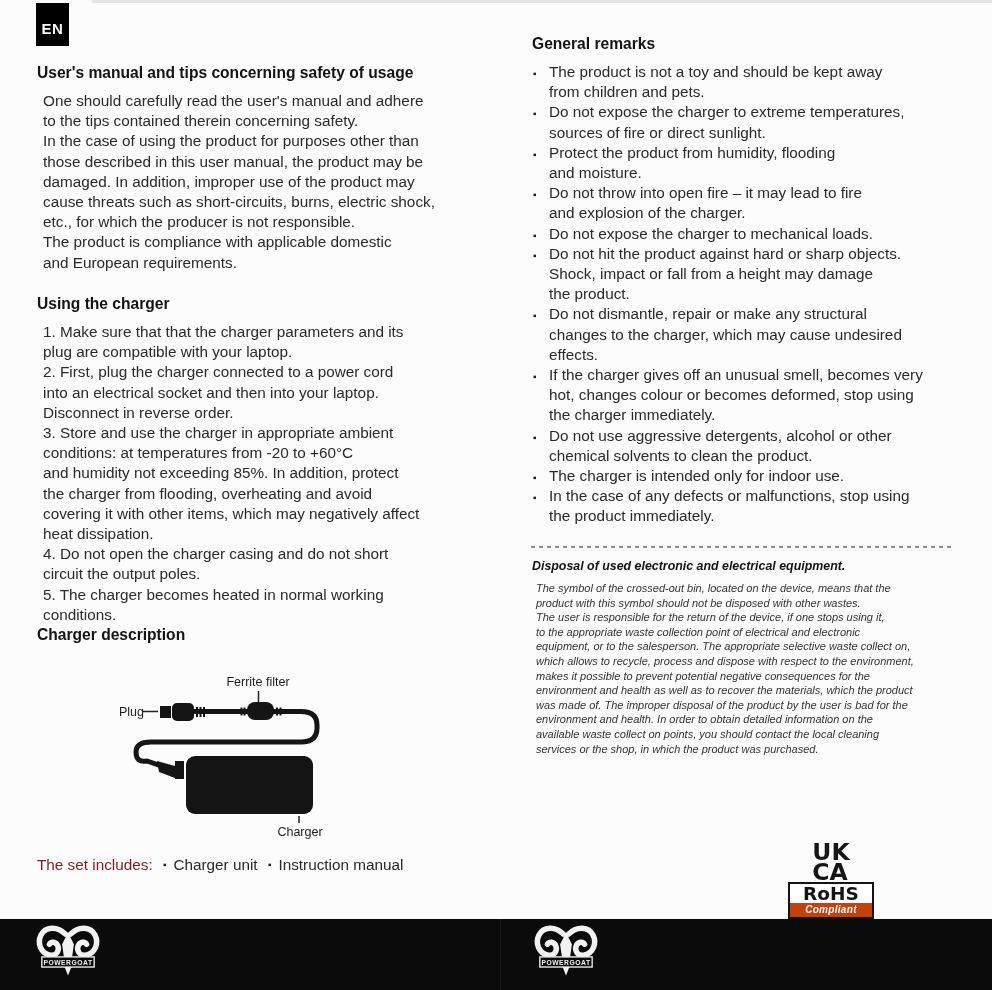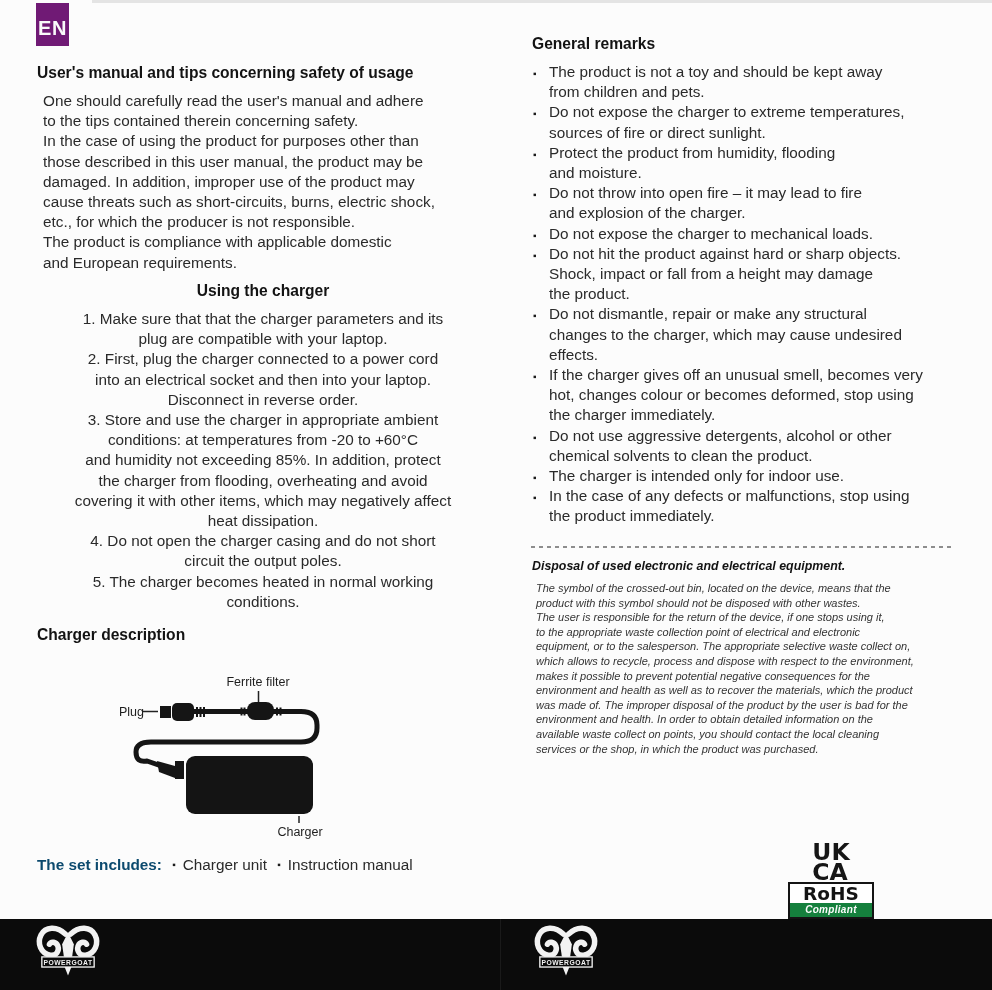--- a/index.html
+++ b/index.html
@@ -1,50 +1,50 @@
 <!DOCTYPE html>
 <html><head>
 <meta charset="utf-8">
 <style>
   html,body{margin:0;padding:0;background:#e9e9e9;}
   .page{position:relative;width:992px;height:990px;background:#fcfcfc;overflow:hidden;
         font-family:"Liberation Sans",sans-serif;color:#2a2a2a;}
   .abs{position:absolute;}
   .top-edge{left:92px;right:0;top:0;height:3px;background:#dcdcdc;opacity:.75;}
-  .en-badge{left:36px;top:3px;width:33px;height:43px;background:#701a75;color:#fafafa;
-            font-weight:700;font-size:20px;display:flex;align-items:center;justify-content:center;
+  .en-badge{left:36px;top:3px;width:33px;height:43px;background:#000000;color:#fafafa;
+            font-weight:700;font-size:15px;display:flex;align-items:center;justify-content:center;
             padding-top:7px;box-sizing:border-box;letter-spacing:.5px;}
   h2.h{font-size:15.6px;font-weight:700;color:#131313;margin:0 0 9px 0;line-height:18px;}
   .body{font-size:15.3px;line-height:20.2px;margin:6px;white-space:pre-line;}
   .sec-usage{left:37px;top:64px;width:452px;}
-  .sec-using{left:37px;top:282px;width:452px;text-align:center;}
+  .sec-using{left:37px;top:295px;width:452px;}
   .sec-desc{left:37px;top:626px;width:452px;}
   .diagram{left:95px;top:664px;}
   .set-line{left:37px;top:856px;width:460px;font-size:15.3px;}
-  .set-line b{font-weight:700;color:#0c4a6e;}
+  .set-line b{font-weight:400;color:#7f1d1d;}
   .inc{margin-left:6px;}
   .blt2{font-size:10px;vertical-align:2px;margin-right:7px;color:#1c1c1c;}
   .sec-remarks{left:532px;top:35px;width:446px;}
   ul.remarks{list-style:none;margin:0;padding:0;}
   li.remark{position:relative;padding-left:17px;font-size:15.3px;line-height:20.2px;}
   li.remark .blt{position:absolute;left:1px;top:2px;font-size:10px;color:#1c1c1c;}
   .pre{white-space:pre-line;}
   .divider{left:531px;top:546px;width:424px;height:2px;
            background:repeating-linear-gradient(90deg,#8d8d8d 0 4px,transparent 4px 8px);}
   .sec-disposal{left:532px;top:559px;width:440px;font-style:italic;}
   .sec-disposal h3{font-size:12.4px;font-weight:700;color:#131313;margin:0 0 8px 0;}
   .small{font-size:11px;line-height:14.6px;margin:4px;white-space:pre-line;color:#333;}
   .cert-row{left:699px;top:843px;width:264px;height:52px;display:flex;align-items:center;
             justify-content:space-between;flex-direction:column;}
   .ukca{font-weight:700;font-size:23.5px;line-height:19.5px;color:#161616;letter-spacing:0;
         font-family:"DejaVu Sans","Liberation Sans",sans-serif;display:flex;flex-direction:column;}
   .rohs{border:2.5px solid #141414;text-align:center;background:#fff;}
   .rohs .t{font-weight:700;font-size:18.5px;line-height:19px;color:#141414;padding:0 13px;
            font-family:"DejaVu Sans","Liberation Sans",sans-serif;}
-  .rohs .s{background:#15803d;color:#fdfdfd;font-size:10px;font-weight:700;font-style:italic;
+  .rohs .s{background:#c2410c;color:#fdfdfd;font-size:10px;font-weight:700;font-style:italic;
            padding:1px 3px 2px;letter-spacing:.3px;}
   .recycle{font-family:"DejaVu Sans",sans-serif;font-size:37px;color:#161616;line-height:40px;}
   .footer-bar{left:0;top:919px;width:992px;height:71px;background:#0b0b0b;}
   .goat{position:absolute;top:5px;}
   .goat.g1{left:34px;} .goat.g2{left:532px;}
   .seam{position:absolute;left:500px;top:0;width:1px;height:71px;background:#2a2a2a;opacity:.5;}
   svg text{font-family:"Liberation Sans",sans-serif;}
 </style>
 </head>
 <body>

